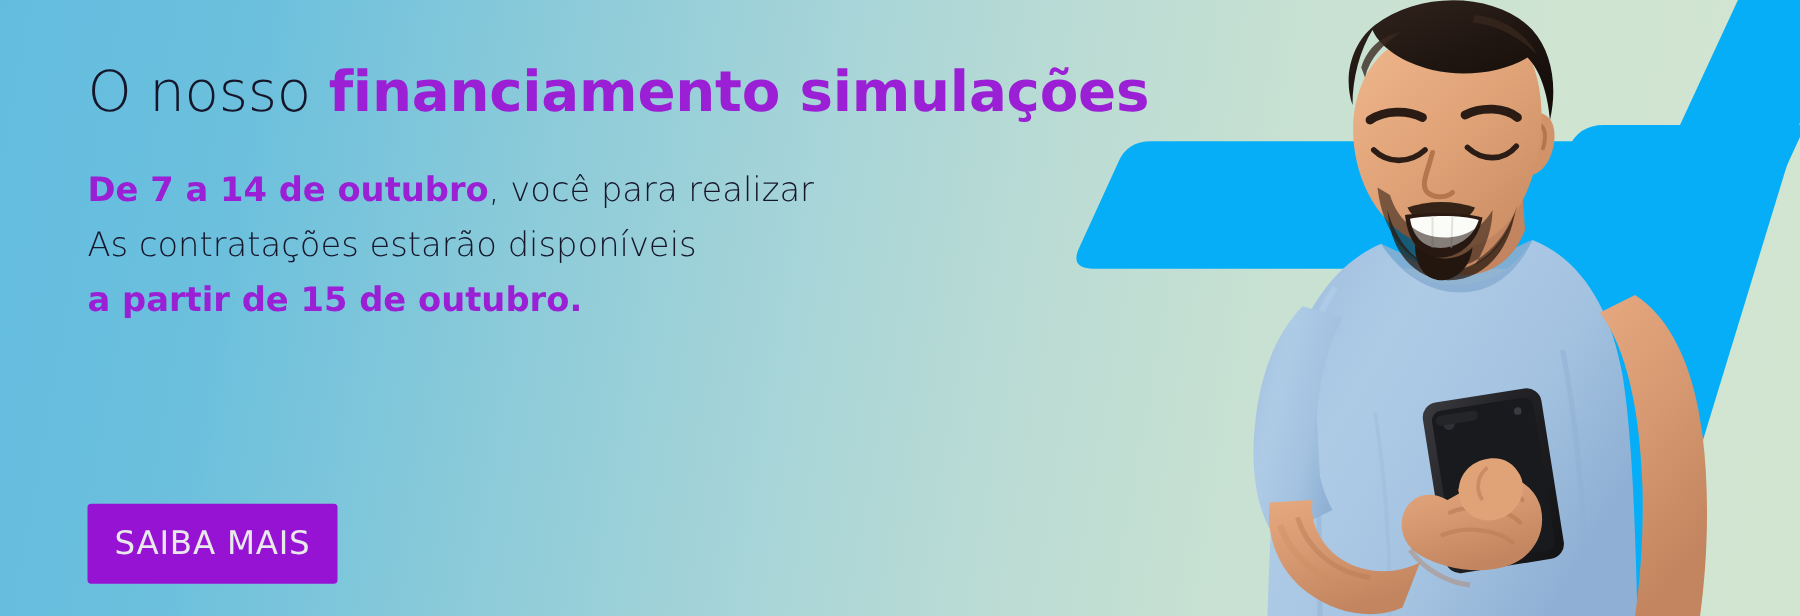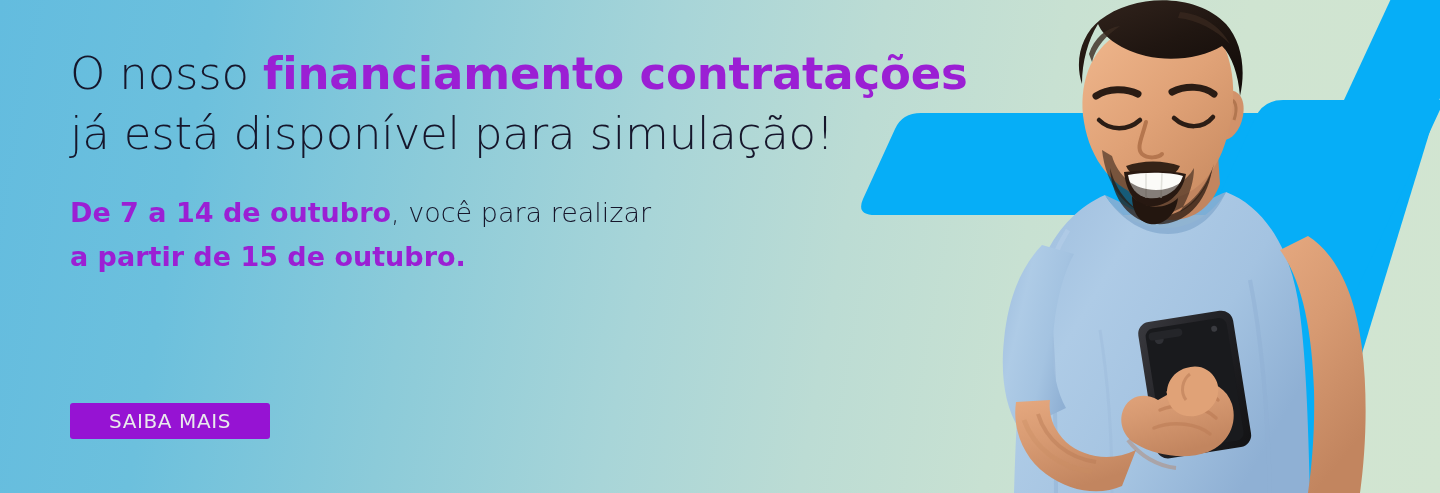--- a/index.html
+++ b/index.html
@@ -75,30 +75,30 @@
     color: #9b1fd4;
     font-weight: 700;
   }
   .sub-line { display: block; white-space: nowrap; }
 
   .cta {
     position: absolute;
     left: 70px;
     top: 403px;
     width: 200px;
-    height: 36px;
+    height: 64px;
     display: flex;
     align-items: center;
     justify-content: center;
     border: none;
     border-radius: 3px;
     background: #9613d3;
     color: #e9e9ec;
     font-family: "DejaVu Sans", "Liberation Sans", sans-serif;
-    font-size: 20px;
+    font-size: 26px;
     font-weight: 400;
     letter-spacing: 0.6px;
     cursor: pointer;
     padding: 0;
   }
 </style>
 </head>
 <body>
 
 <div class="banner">
@@ -308,25 +308,25 @@
                  C 260 368 248 364 236 368 Z" fill="#e0a277"></path>
         <path d="M 240 374 C 232 380 230 392 236 400" stroke="#c0835c" stroke-width="3" fill="none" opacity="0.7"></path>
 
         <path d="M 178 440 C 190 456 208 466 226 468" stroke="#b87a55" stroke-width="4" fill="none" opacity="0.4"></path>
       </g>
     </svg>
   </div>
 
   <div class="copy">
     <h1 class="headline">
-      <span><span>O nosso </span><span class="hl-accent">financiamento contratações</span></span><br>
-      <span>já está disponível para simulação!</span>
+      <span><span>O nosso </span><span class="hl-accent">financiamento simulações</span></span><br>
     </h1>
 
     <p class="subcopy">
       <span class="sub-line"><span class="sc-accent">De 7 a 14 de outubro</span><span>, você para realizar</span></span>
+      <span class="sub-line">As contratações estarão disponíveis</span>
       <span class="sub-line sc-accent">a partir de 15 de outubro.</span>
     </p>
   </div>
 
   <button class="cta">SAIBA MAIS</button>
 
 </div>
 
 </body></html>

